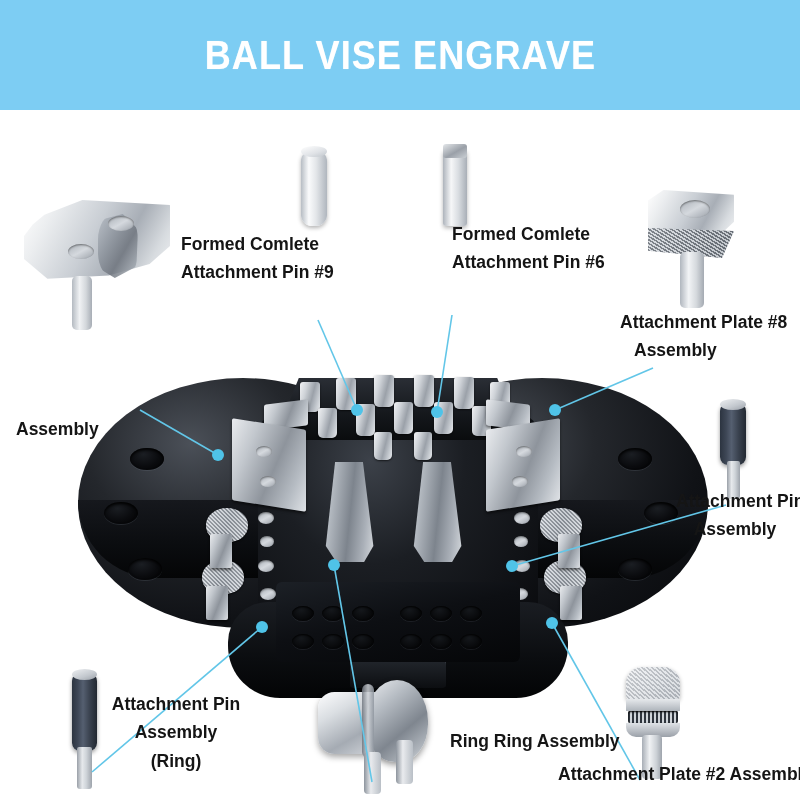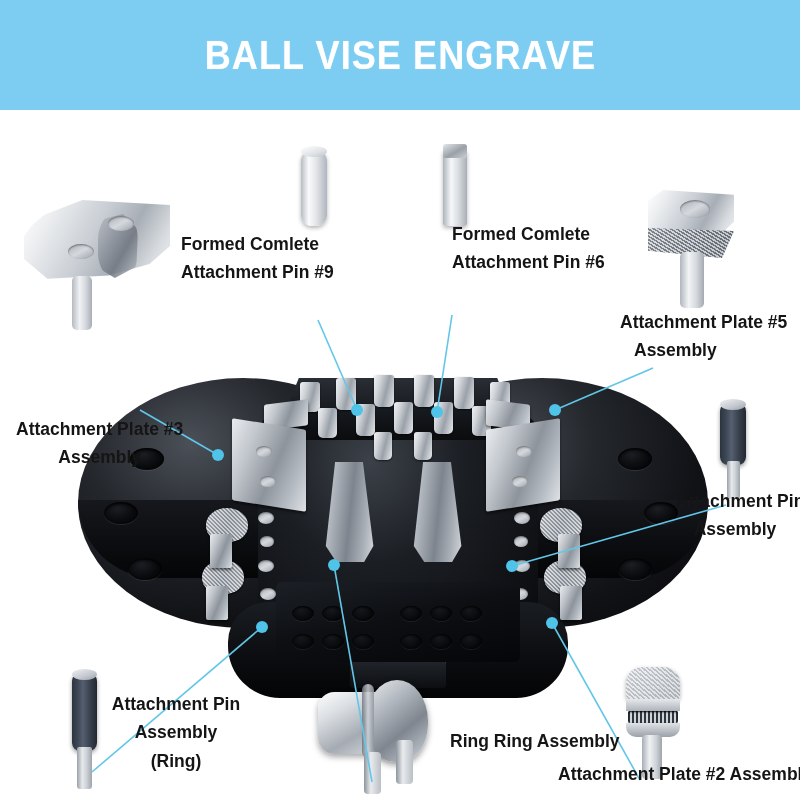--- a/index.html
+++ b/index.html
@@ -344,36 +344,35 @@
         <circle cx="437" cy="302" r="6" fill="#4fc3e8"></circle>
         <circle cx="555" cy="300" r="6" fill="#4fc3e8"></circle>
         <circle cx="512" cy="456" r="6" fill="#4fc3e8"></circle>
         <circle cx="262" cy="517" r="6" fill="#4fc3e8"></circle>
         <circle cx="334" cy="455" r="6" fill="#4fc3e8"></circle>
         <circle cx="552" cy="513" r="6" fill="#4fc3e8"></circle>
       </g>
   </svg>
 
   <div class="callout c-center" style="left:16px;top:305px;">
-    <span class="ln">Attachment Plate #3</span>
     <span class="ln">Assembly</span>
   </div>
 
   <div class="callout c-left" style="left:181px;top:120px;">
     <span class="ln">Formed Comlete</span>
     <span class="ln">Attachment Pin #9</span>
   </div>
 
   <div class="callout c-left" style="left:452px;top:110px;">
     <span class="ln">Formed Comlete</span>
     <span class="ln">Attachment Pin #6</span>
   </div>
 
   <div class="callout c-left" style="left:620px;top:198px;">
-    <span class="ln">Attachment Plate #5</span>
+    <span class="ln">Attachment Plate #8</span>
     <span class="ln" style="padding-left:14px;">Assembly</span>
   </div>
 
   <div class="callout c-center" style="left:676px;top:377px;width:118px;">
     <span class="ln">Attachment Pin</span>
     <span class="ln">Assembly</span>
   </div>
 
   <div class="callout c-center" style="left:111px;top:580px;width:130px;">
     <span class="ln">Attachment Pin</span>

